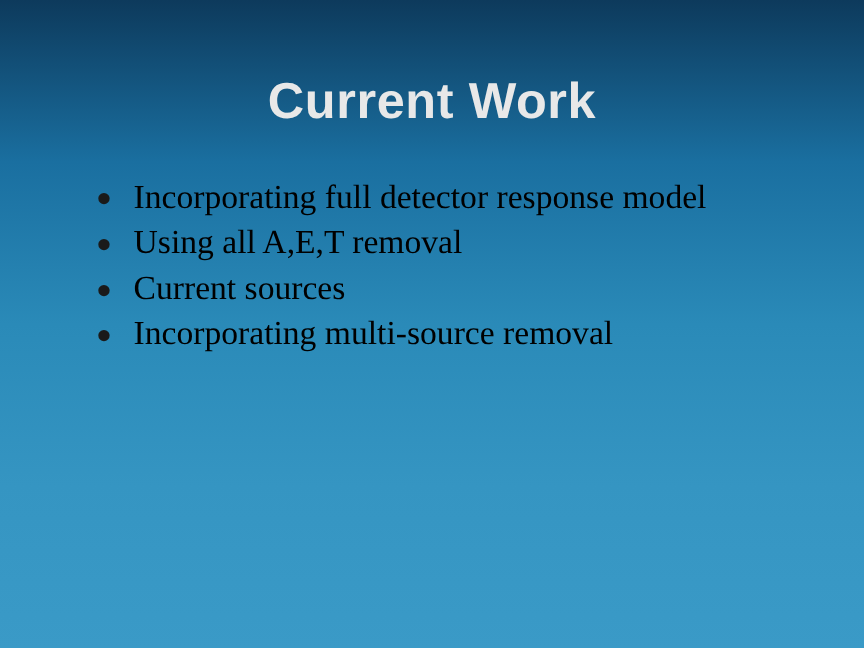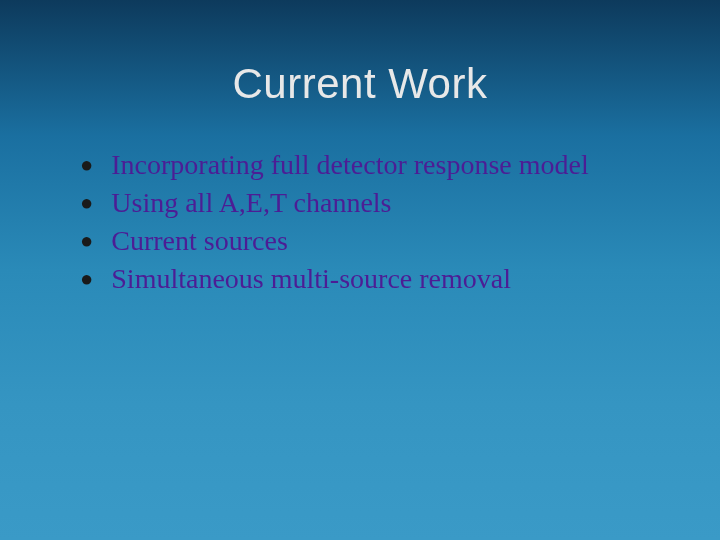--- a/index.html
+++ b/index.html
@@ -10,21 +10,21 @@
     body {
       width: 720px;
       height: 540px;
       background: linear-gradient(180deg, #0d3a5c 0%, #1a6fa0 25%, #2a8ab8 50%, #3595c2 75%, #3a9ac7 100%);
       overflow: hidden;
       font-family: Arial, Helvetica, sans-serif;
     }
     .slide-title {
       text-align: center;
       font-size: 42px;
-      font-weight: normal;
+      font-weight: bold;
       color: #e8e8e8;
       margin-top: 60px;
       margin-bottom: 40px;
       letter-spacing: 0.5px;
     }
     .bullet-list {
       list-style: none;
       padding-left: 80px;
       padding-right: 40px;
     }
@@ -36,39 +36,39 @@
     .bullet-icon {
       color: #1a1a1a;
       font-size: 22px;
       margin-right: 18px;
       line-height: 34px;
       flex-shrink: 0;
     }
     .bullet-text {
       font-family: Garamond, Georgia, 'Times New Roman', serif;
       font-size: 28px;
-      color: #4c1d95;
+      color: #000000;
       line-height: 34px;
     }
   </style>
 </head>
 <body>
 
 <h1 class="slide-title">Current Work</h1>
 
 <ul class="bullet-list">
   <li class="bullet-item">
     <span class="bullet-icon">●</span>
     <span class="bullet-text">Incorporating full detector response model</span>
   </li>
   <li class="bullet-item">
     <span class="bullet-icon">●</span>
-    <span class="bullet-text">Using all A,E,T channels</span>
+    <span class="bullet-text">Using all A,E,T removal</span>
   </li>
   <li class="bullet-item">
     <span class="bullet-icon">●</span>
     <span class="bullet-text">Current sources</span>
   </li>
   <li class="bullet-item">
     <span class="bullet-icon">●</span>
-    <span class="bullet-text">Simultaneous multi-source removal</span>
+    <span class="bullet-text">Incorporating multi-source removal</span>
   </li>
 </ul>
 
 </body></html>

